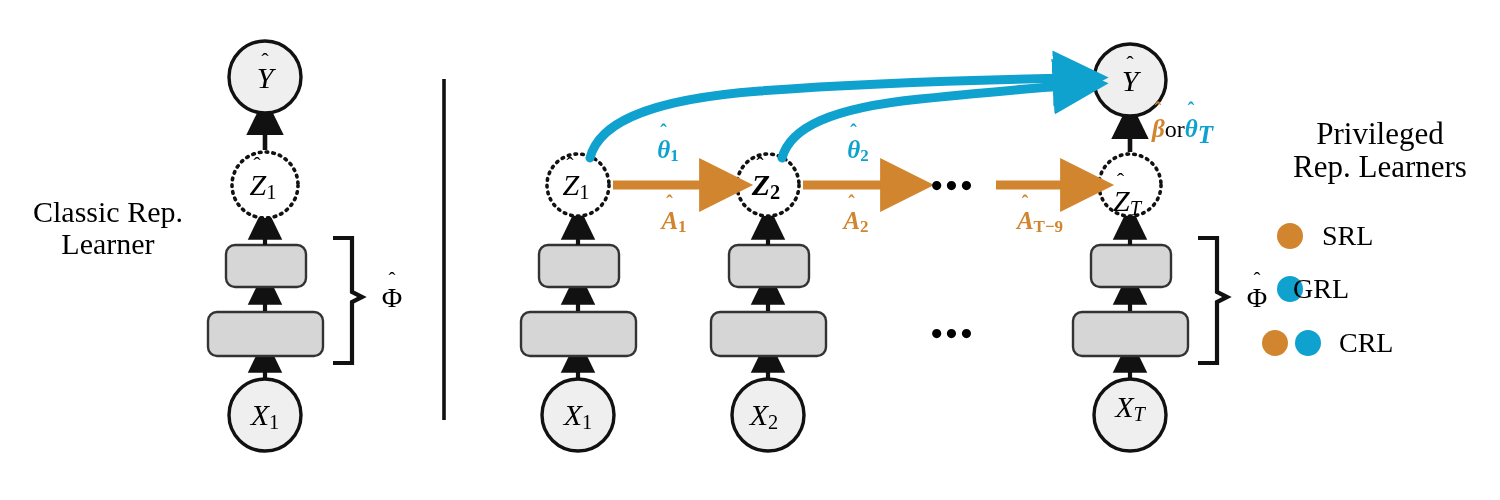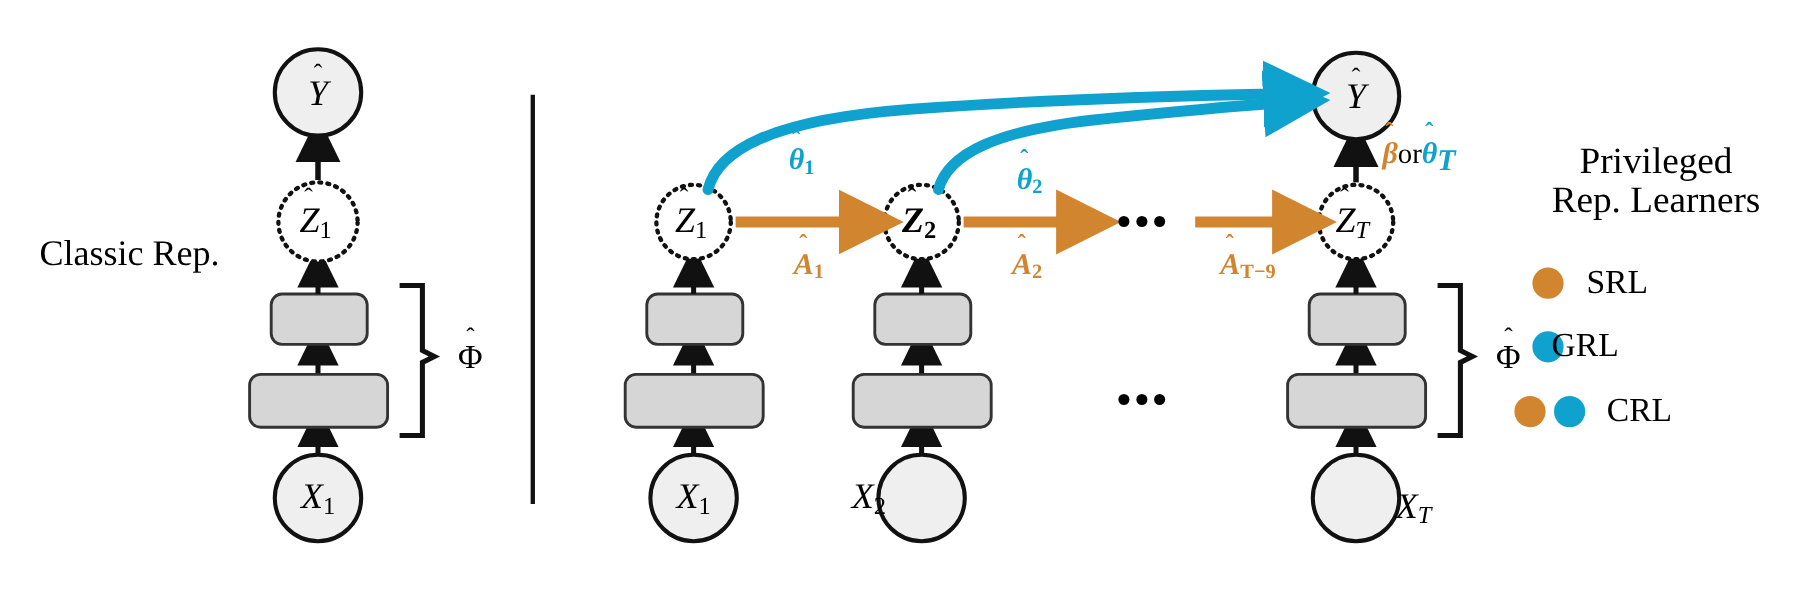--- a/index.html
+++ b/index.html
@@ -156,20 +156,21 @@
     <g>
       <circle cx="1290" cy="236" r="13" fill="#D1852E"></circle>
       <circle cx="1290" cy="289" r="13" fill="#0FA2CE"></circle>
       <circle cx="1275" cy="343" r="13" fill="#D1852E"></circle>
       <circle cx="1308" cy="343" r="13" fill="#0FA2CE"></circle>
     </g>
   </svg>
 
   <div class="txt panel-caption" style="left:10px; top:196px; width:196px;text-align:center;">
     <div>Classic Rep.</div>
+    <div>Learner</div>
   </div>
 
   <div class="txt node-label center-anchor" style="left:265px; top:78px;">
     <span>Y</span><span style="position:absolute;left:50%;top:-13px;transform:translateX(-58%);font-size:22px;font-style:normal;">̂</span>
   </div>
 
   <div class="txt node-label center-anchor" style="left:263px; top:186px;">
     <span style="position:relative;"><span>Z</span><span style="position:absolute;left:45%;top:-15px;transform:translateX(-50%);font-size:22px;font-style:normal;">̂</span></span><span class="sub">1</span>
   </div>
 
@@ -186,37 +187,37 @@
   </div>
 
   <div class="txt node-label center-anchor" style="left:576px; top:186px;">
     <span style="position:relative;"><span>Z</span><span style="position:absolute;left:45%;top:-15px;transform:translateX(-50%);font-size:22px;font-style:normal;">̂</span></span><span class="sub">1</span>
   </div>
 
   <div class="txt node-label center-anchor" style="left:766px; top:186px;font-weight:bold;">
     <span style="position:relative;"><span>Z</span><span style="position:absolute;left:45%;top:-15px;transform:translateX(-50%);font-size:22px;font-style:normal;">̂</span></span><span class="sub">2</span>
   </div>
 
-  <div class="txt node-label center-anchor" style="left:1127px; top:186px;">
+  <div class="txt node-label center-anchor" style="left:1127px; top:202px;">
     <span style="position:relative;"><span>Z</span><span style="position:absolute;left:45%;top:-15px;transform:translateX(-50%);font-size:22px;font-style:normal;">̂</span></span><span class="sub-ital">T</span>
   </div>
 
   <div class="txt node-label center-anchor" style="left:578px; top:416px;">
     <span>X</span><span class="sub">1</span>
   </div>
 
-  <div class="txt node-label center-anchor" style="left:724px; top:416px;">
+  <div class="txt node-label center-anchor" style="left:764px; top:416px;">
     <span>X</span><span class="sub">2</span>
   </div>
 
-  <div class="txt node-label center-anchor" style="left:1130px; top:424px;margin-left:48px;">
+  <div class="txt node-label center-anchor" style="left:1130px; top:408px;">
     <span>X</span><span class="sub-ital">T</span>
   </div>
 
-  <div class="txt edge-label blue center-anchor" style="left:668px; top:135px;">
+  <div class="txt edge-label blue center-anchor" style="left:668px; top:151px;">
     <span style="position:relative;"><span>θ</span><span style="position:absolute;left:48%;top:-14px;transform:translateX(-50%);font-size:20px;font-style:normal;">̂</span></span><span class="sub">1</span>
   </div>
 
   <div class="txt edge-label blue center-anchor" style="left:858px; top:151px;text-align:center;">
     <span style="position:relative;"><span>θ</span><span style="position:absolute;left:48%;top:-14px;transform:translateX(-50%);font-size:20px;font-style:normal;">̂</span></span><span class="sub">2</span>
   </div>
 
   <div class="txt edge-label orange center-anchor" style="left:674px; top:222px;">
     <span style="position:relative;"><span>A</span><span style="position:absolute;left:48%;top:-14px;transform:translateX(-50%);font-size:20px;font-style:normal;">̂</span></span><span class="sub">1</span>
   </div>

